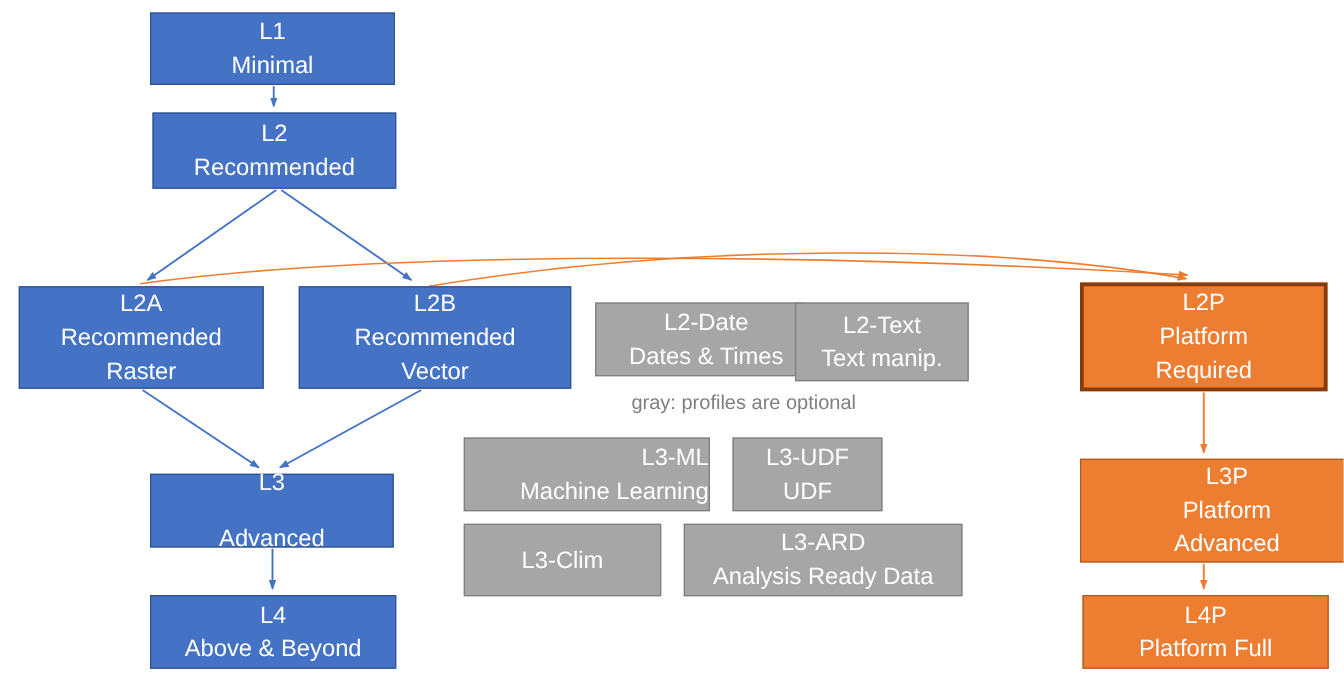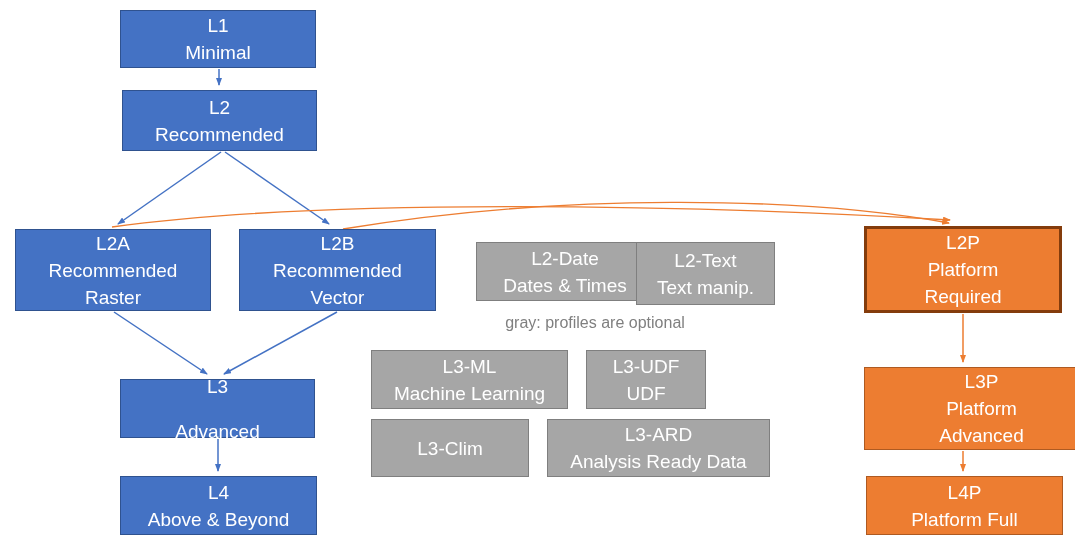--- a/index.html
+++ b/index.html
@@ -48,24 +48,24 @@
     border: 1.5px solid var(--orange-border, #AE5A21);
   }
   .node.orange.emph {
     border: 3px solid var(--l2p-border, #843C0C);
   }
 
   
   #n-l1    { left: 120px; top: 10px;  width: 196px; height: 58px; }
   #n-l2    { left: 122px; top: 90px;  width: 195px; height: 61px; }
   #n-l2a   { left: 15px;  top: 229px; width: 196px; height: 82px; }
-  #n-l2b   { left: 239px; top: 229px; width: 197px; height: 82px; }
+  #n-l2b   { left: 239px; top: 229px; width: 218px; height: 82px; }
   #n-l2date{ left: 476px; top: 242px; width: 168px; height: 59px; padding-left: 10px; }
   #n-l2text{ left: 636px; top: 242px; width: 139px; height: 63px; }
-  #n-l3ml  { left: 371px; top: 350px; width: 197px; height: 59px; }
+  #n-l3ml  { left: 371px; top: 350px; width: 197px; height: 59px; align-items: flex-end; }
   #n-l3udf { left: 586px; top: 350px; width: 120px; height: 59px; }
   #n-l3clim{ left: 371px; top: 419px; width: 158px; height: 58px; gap: 32px; }
   #n-l3ard { left: 547px; top: 419px; width: 223px; height: 58px; }
   #n-l3    { left: 120px; top: 379px; width: 195px; height: 59px; gap: 18px; }
   #n-l4    { left: 120px; top: 476px; width: 197px; height: 59px; }
   #n-l2p   { left: 864px; top: 226px; width: 198px; height: 87px; }
   #n-l3p   { left: 864px; top: 367px; width: 235px; height: 83px; }
   #n-l4p   { left: 866px; top: 476px; width: 197px; height: 59px; }
 
   .note {

